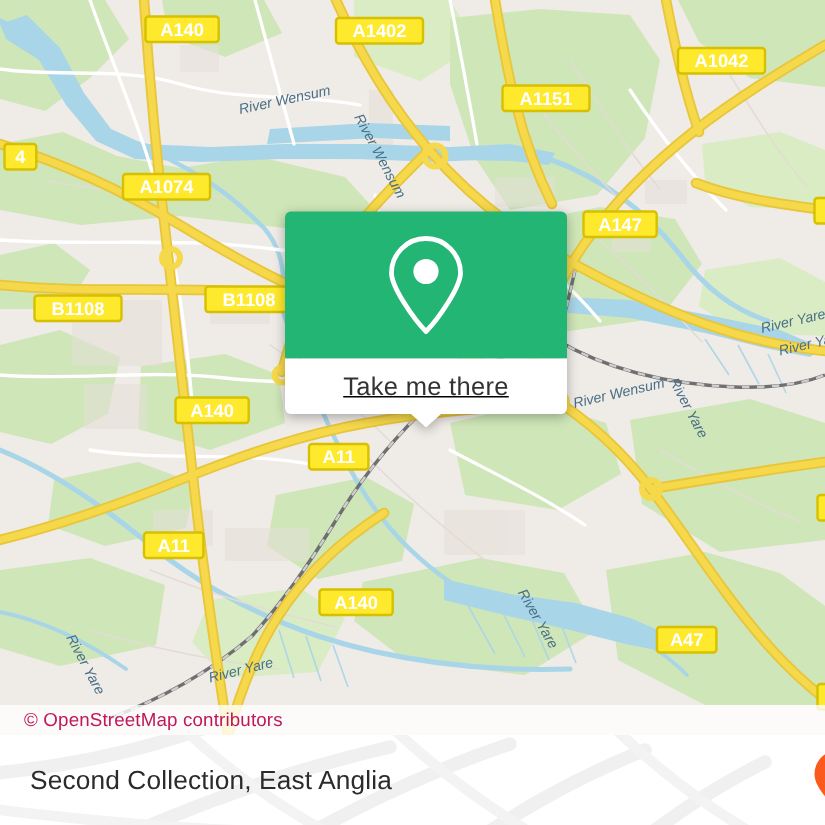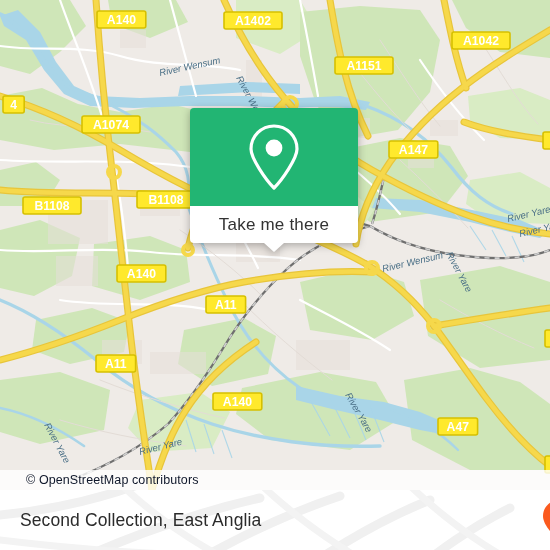--- a/index.html
+++ b/index.html
@@ -14,27 +14,28 @@
   #map{position:absolute;left:0;top:0;width:550px;height:490px;overflow:hidden;background:#efebe7;}
   #map-canvas{position:absolute;left:0;top:0;}
 
   
   #attrib{
     position:absolute;left:0;bottom:0;width:550px;height:20px;
     background:rgba(255,255,255,0.80);
     display:flex;align-items:center;
   }
   #attrib span{
-    font-size:12.5px;color:#0f172a;padding-left:26px;letter-spacing:0.1px;
+    font-size:12.5px;color:#be185d;padding-left:16px;letter-spacing:0.1px;
   }
 
   
   #callout{
-    position:absolute;left:190px;top:108px;width:168px;
+    position:absolute;left:190px;top:141px;width:188px;
     filter:drop-shadow(0 2px 4px rgba(0,0,0,0.30));
+    text-decoration:underline;
   }
   #callout-head{
     height:98px;border-radius:4px 4px 0 0;
     display:flex;align-items:center;justify-content:center;
   }
   #pin-icon{display:block;}
   #callout-foot{
     height:37px;background:#ffffff;border-radius:0 0 4px 4px;
     display:flex;align-items:center;justify-content:center;
   }

